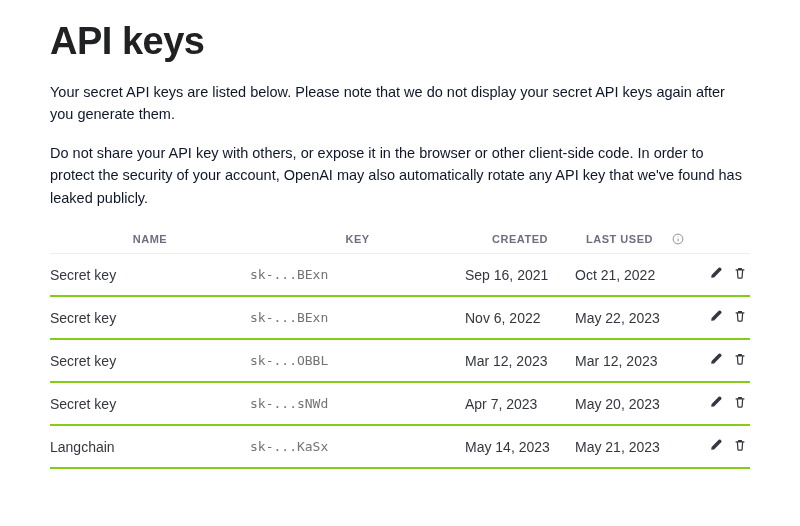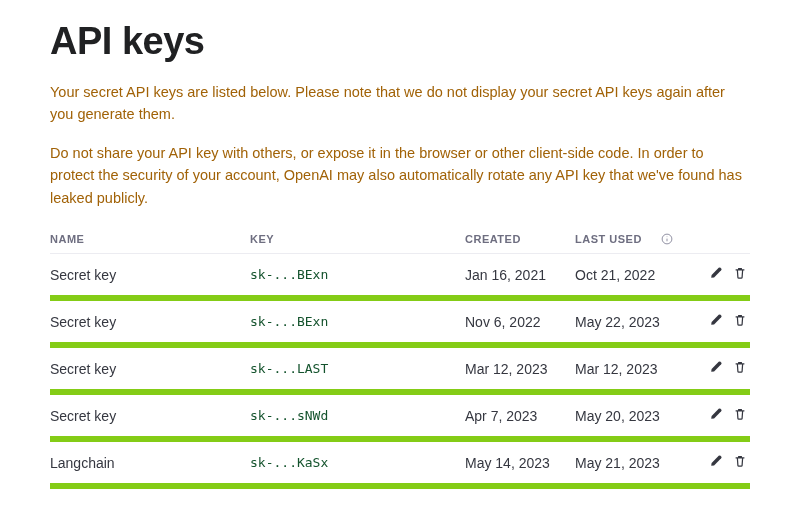--- a/index.html
+++ b/index.html
@@ -16,54 +16,54 @@
     }
     h1 {
       font-size: 38px;
       font-weight: 700;
       margin-bottom: 18px;
       letter-spacing: -0.5px;
     }
     p {
       font-size: 14.5px;
       line-height: 1.55;
-      color: #a16207;
+      color: #0f172a;
       margin-bottom: 16px;
     }
     table {
       width: 100%;
       border-collapse: collapse;
       font-size: 14px;
       margin-top: 8px;
     }
     thead th {
-      text-align: left;
+      text-align: center;
       font-size: 11px;
       font-weight: 600;
       color: #6e6e80;
       letter-spacing: 0.5px;
       text-transform: uppercase;
       padding: 8px 0;
       border-bottom: 1px solid #ececf1;
     }
     tbody td {
       padding: 9px 0;
-      border-bottom: 6px solid #84cc16;
+      border-bottom: 2px solid #84cc16;
       color: #353740;
       vertical-align: middle;
     }
     .col-name { width: 200px; }
     .col-key { width: 215px; }
     .col-created { width: 110px; }
     .col-lastused { width: 120px; }
     .col-actions { width: 55px; text-align: right; }
     .mono {
       font-family: ui-monospace, SFMono-Regular, "SF Mono", Menlo, Consolas, monospace;
       font-size: 13px;
-      color: #14532d;
+      color: #737373;
     }
     .th-lastused {
       display: inline-flex;
       align-items: center;
       gap: 19px;
     }
     .info-icon {
       display: inline-flex;
       align-items: center;
       justify-content: center;
@@ -105,21 +105,21 @@
           </span>
         </span>
       </th>
       <th class="col-actions"></th>
     </tr>
   </thead>
   <tbody id="keys-body">
   <tr>
         <td class="col-name">Secret key</td>
         <td class="col-key mono">sk-...BExn</td>
-        <td class="col-created">Jan 16, 2021</td>
+        <td class="col-created">Sep 16, 2021</td>
         <td class="col-lastused">Oct 21, 2022</td>
         <td class="col-actions"><button class="action-btn">
             <span><svg width="14" height="14" viewBox="0 0 16 16" fill="#353740">
                 <path d="M11.1 2.1a1.5 1.5 0 0 1 2.1 0l.7.7a1.5 1.5 0 0 1 0 2.1L5.8 13 2.5 13.5 3 10.2 11.1 2.1z"></path>
               </svg></span>
           </button><button class="action-btn">
             <span><svg width="14" height="14" viewBox="0 0 16 16" fill="none" stroke="#353740" stroke-width="1.4">
                 <path d="M3 4.5h10M6.5 4.5V3h3v1.5M5 4.5l.6 8.5a1 1 0 0 0 1 .9h2.8a1 1 0 0 0 1-.9L11 4.5"></path>
               </svg></span>
           </button></td>
@@ -134,21 +134,21 @@
                 <path d="M11.1 2.1a1.5 1.5 0 0 1 2.1 0l.7.7a1.5 1.5 0 0 1 0 2.1L5.8 13 2.5 13.5 3 10.2 11.1 2.1z"></path>
               </svg></span>
           </button><button class="action-btn">
             <span><svg width="14" height="14" viewBox="0 0 16 16" fill="none" stroke="#353740" stroke-width="1.4">
                 <path d="M3 4.5h10M6.5 4.5V3h3v1.5M5 4.5l.6 8.5a1 1 0 0 0 1 .9h2.8a1 1 0 0 0 1-.9L11 4.5"></path>
               </svg></span>
           </button></td>
       </tr>
       <tr>
         <td class="col-name">Secret key</td>
-        <td class="col-key mono">sk-...LAST</td>
+        <td class="col-key mono">sk-...OBBL</td>
         <td class="col-created">Mar 12, 2023</td>
         <td class="col-lastused">Mar 12, 2023</td>
         <td class="col-actions"><button class="action-btn">
             <span><svg width="14" height="14" viewBox="0 0 16 16" fill="#353740">
                 <path d="M11.1 2.1a1.5 1.5 0 0 1 2.1 0l.7.7a1.5 1.5 0 0 1 0 2.1L5.8 13 2.5 13.5 3 10.2 11.1 2.1z"></path>
               </svg></span>
           </button><button class="action-btn">
             <span><svg width="14" height="14" viewBox="0 0 16 16" fill="none" stroke="#353740" stroke-width="1.4">
                 <path d="M3 4.5h10M6.5 4.5V3h3v1.5M5 4.5l.6 8.5a1 1 0 0 0 1 .9h2.8a1 1 0 0 0 1-.9L11 4.5"></path>
               </svg></span>

